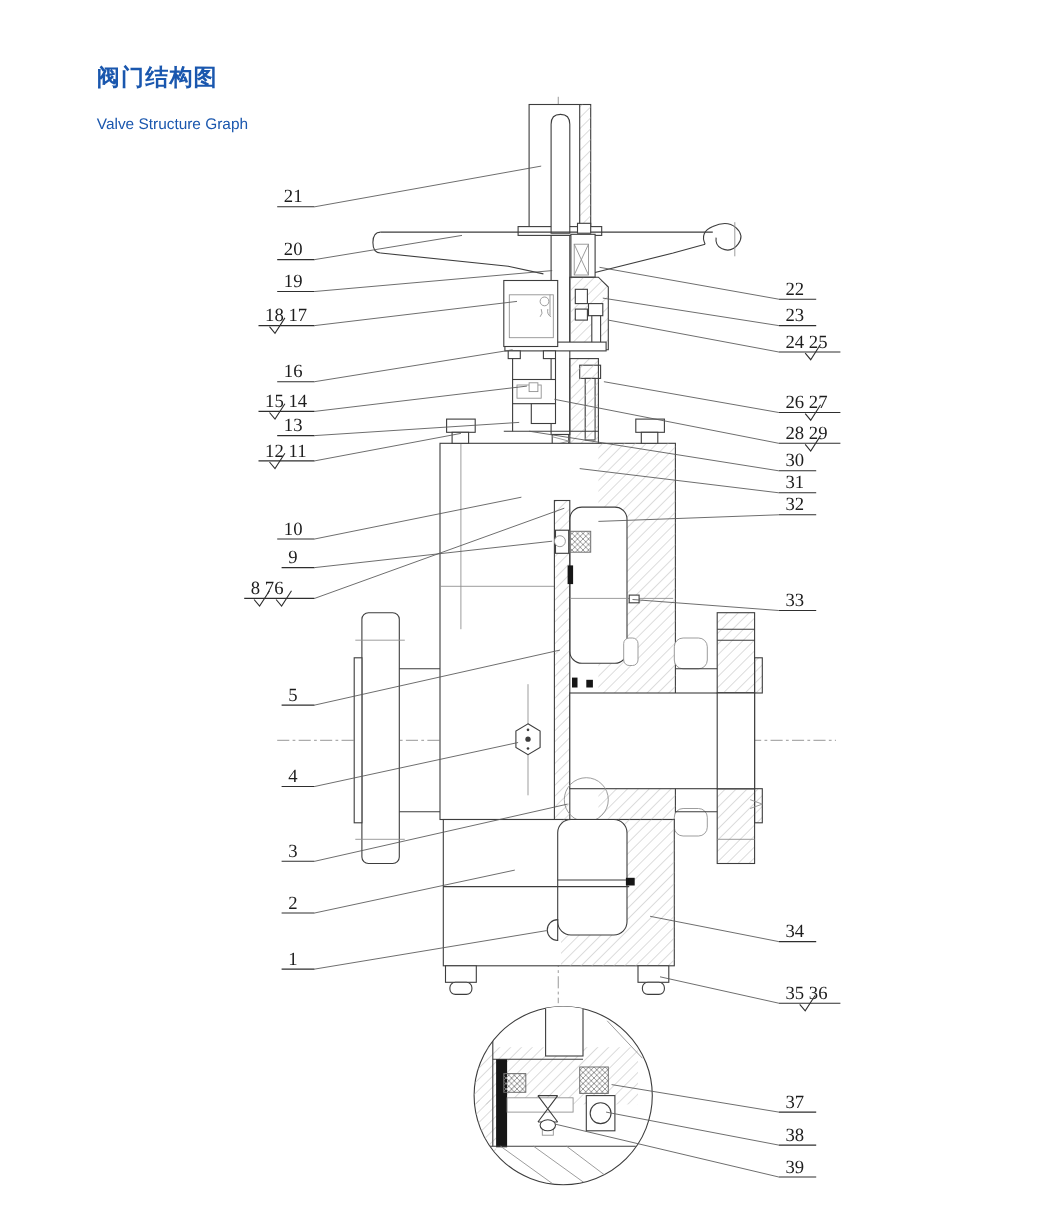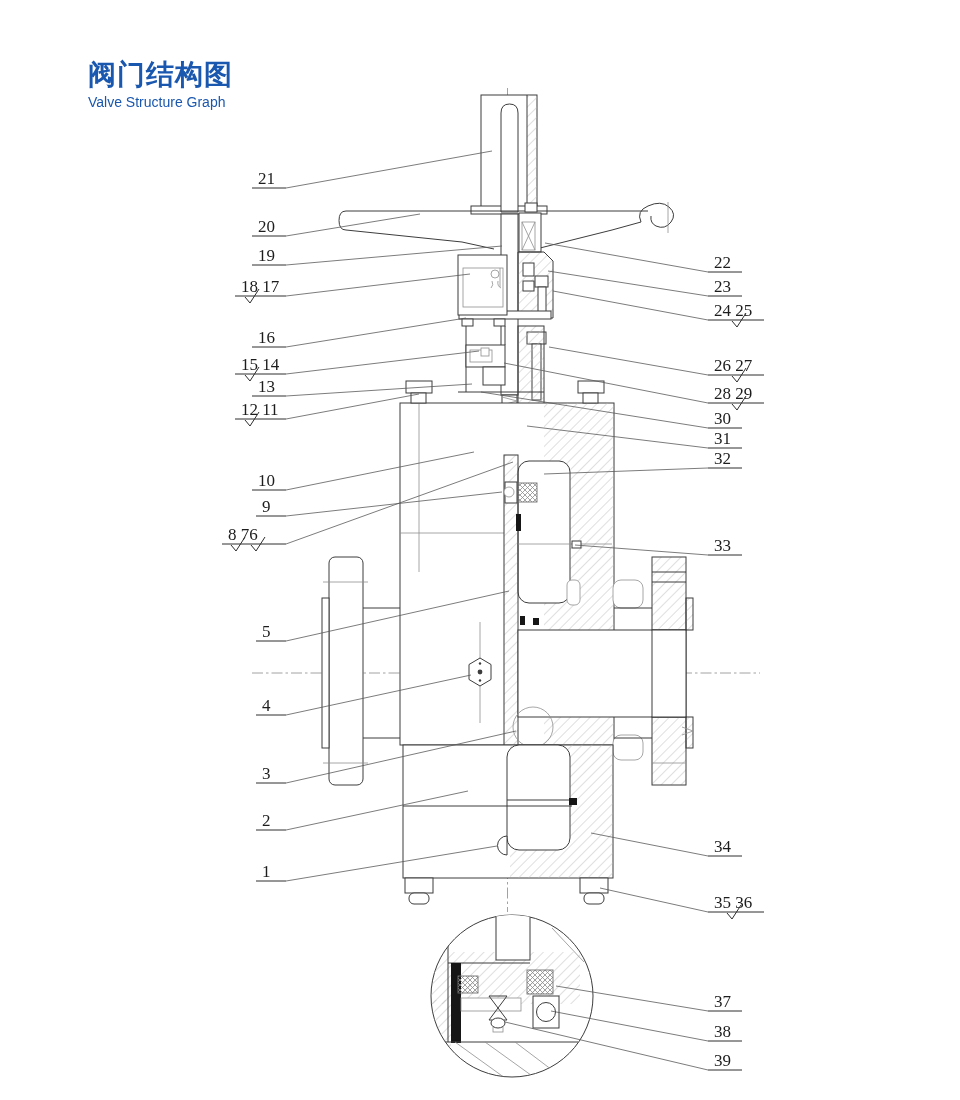--- a/index.html
+++ b/index.html
@@ -1,20 +1,20 @@
 <!DOCTYPE html>
 <html><head>
 <meta charset="utf-8">
 <style>
   html,body{margin:0;padding:0;background:#ffffff;}
   #page{position:relative;width:960px;height:1100px;background:#ffffff;overflow:hidden;
         font-family:"Liberation Sans",sans-serif;}
   #hdr{position:absolute;left:88px;top:56px;}
-  #hdr .zh{font-size:28px;font-weight:bold;letter-spacing:1px;}
-  #hdr .en{font-size:14px;margin-top:0;}
+  #hdr .zh{font-size:21px;font-weight:bold;letter-spacing:1px;}
+  #hdr .en{font-size:14px;margin-top:20px;}
   svg{position:absolute;left:0;top:0;}
   
   .ln   {stroke:#3d3d3d;stroke-width:1;fill:none;}
   .lng  {stroke:#8f8f8f;stroke-width:0.8;fill:none;}
   .wh   {fill:#ffffff;stroke:#3d3d3d;stroke-width:1;}
   .whg  {fill:#ffffff;stroke:#8f8f8f;stroke-width:0.8;}
   .ht   {fill:url(#hatch);stroke:#3d3d3d;stroke-width:1;}
   .htn  {fill:url(#hatch);stroke:none;}
   .cx   {fill:url(#cross);stroke:#6f6f6f;stroke-width:0.9;}
   .blk  {fill:#161616;stroke:none;}

